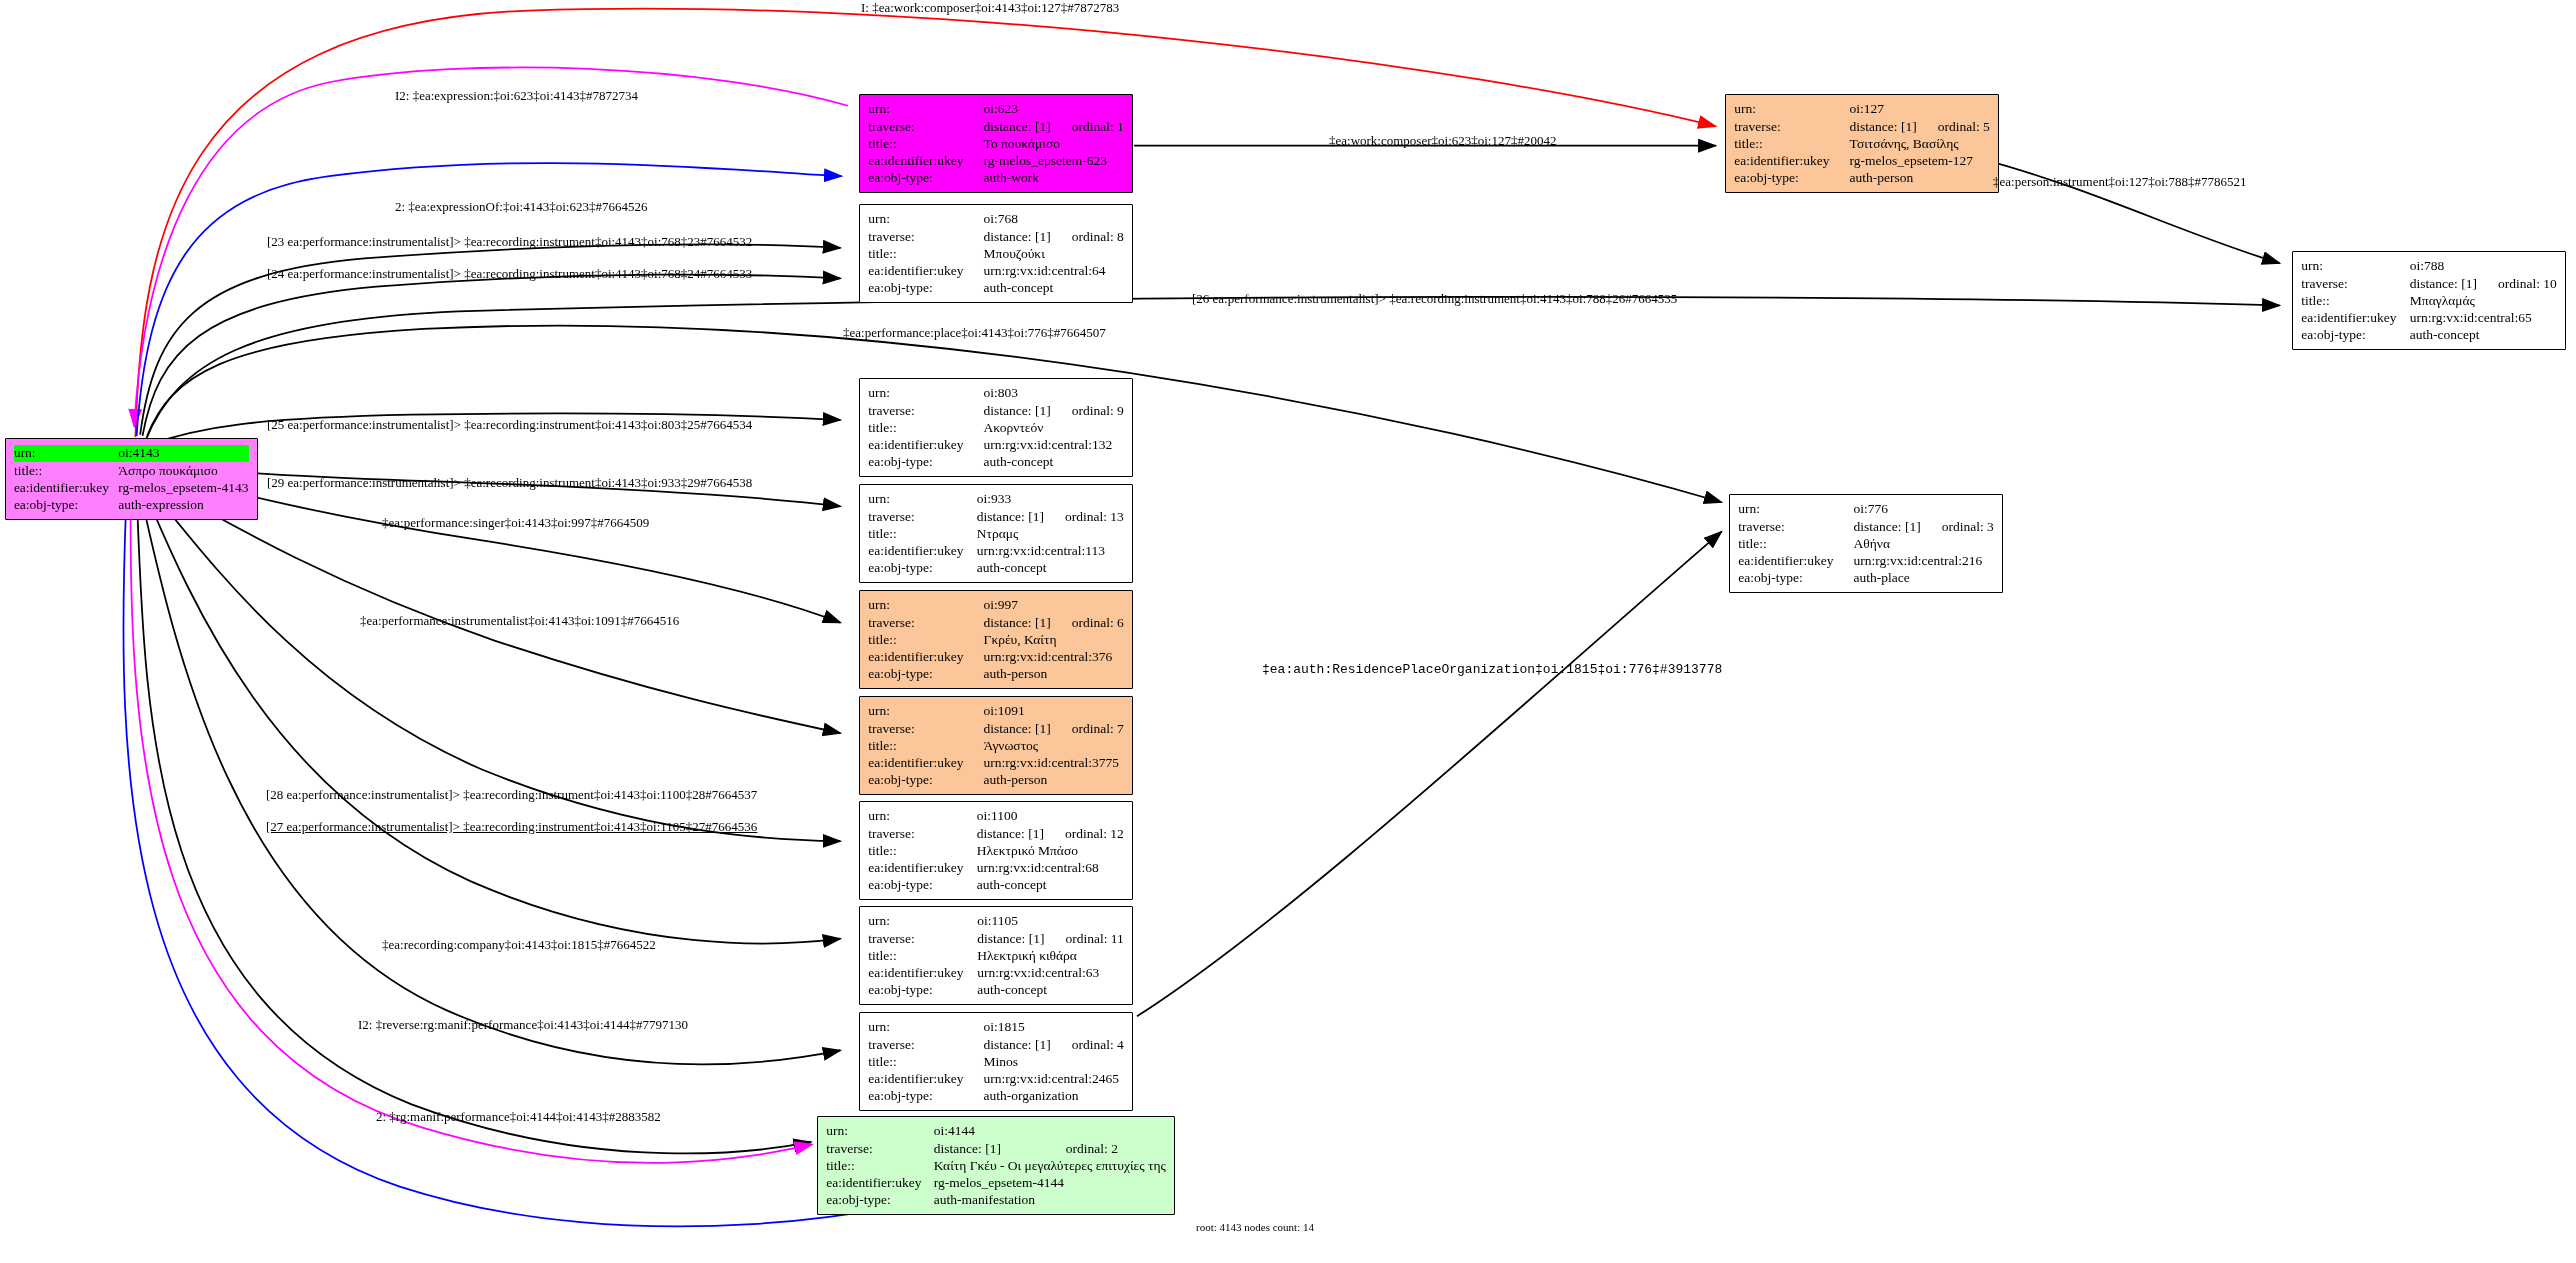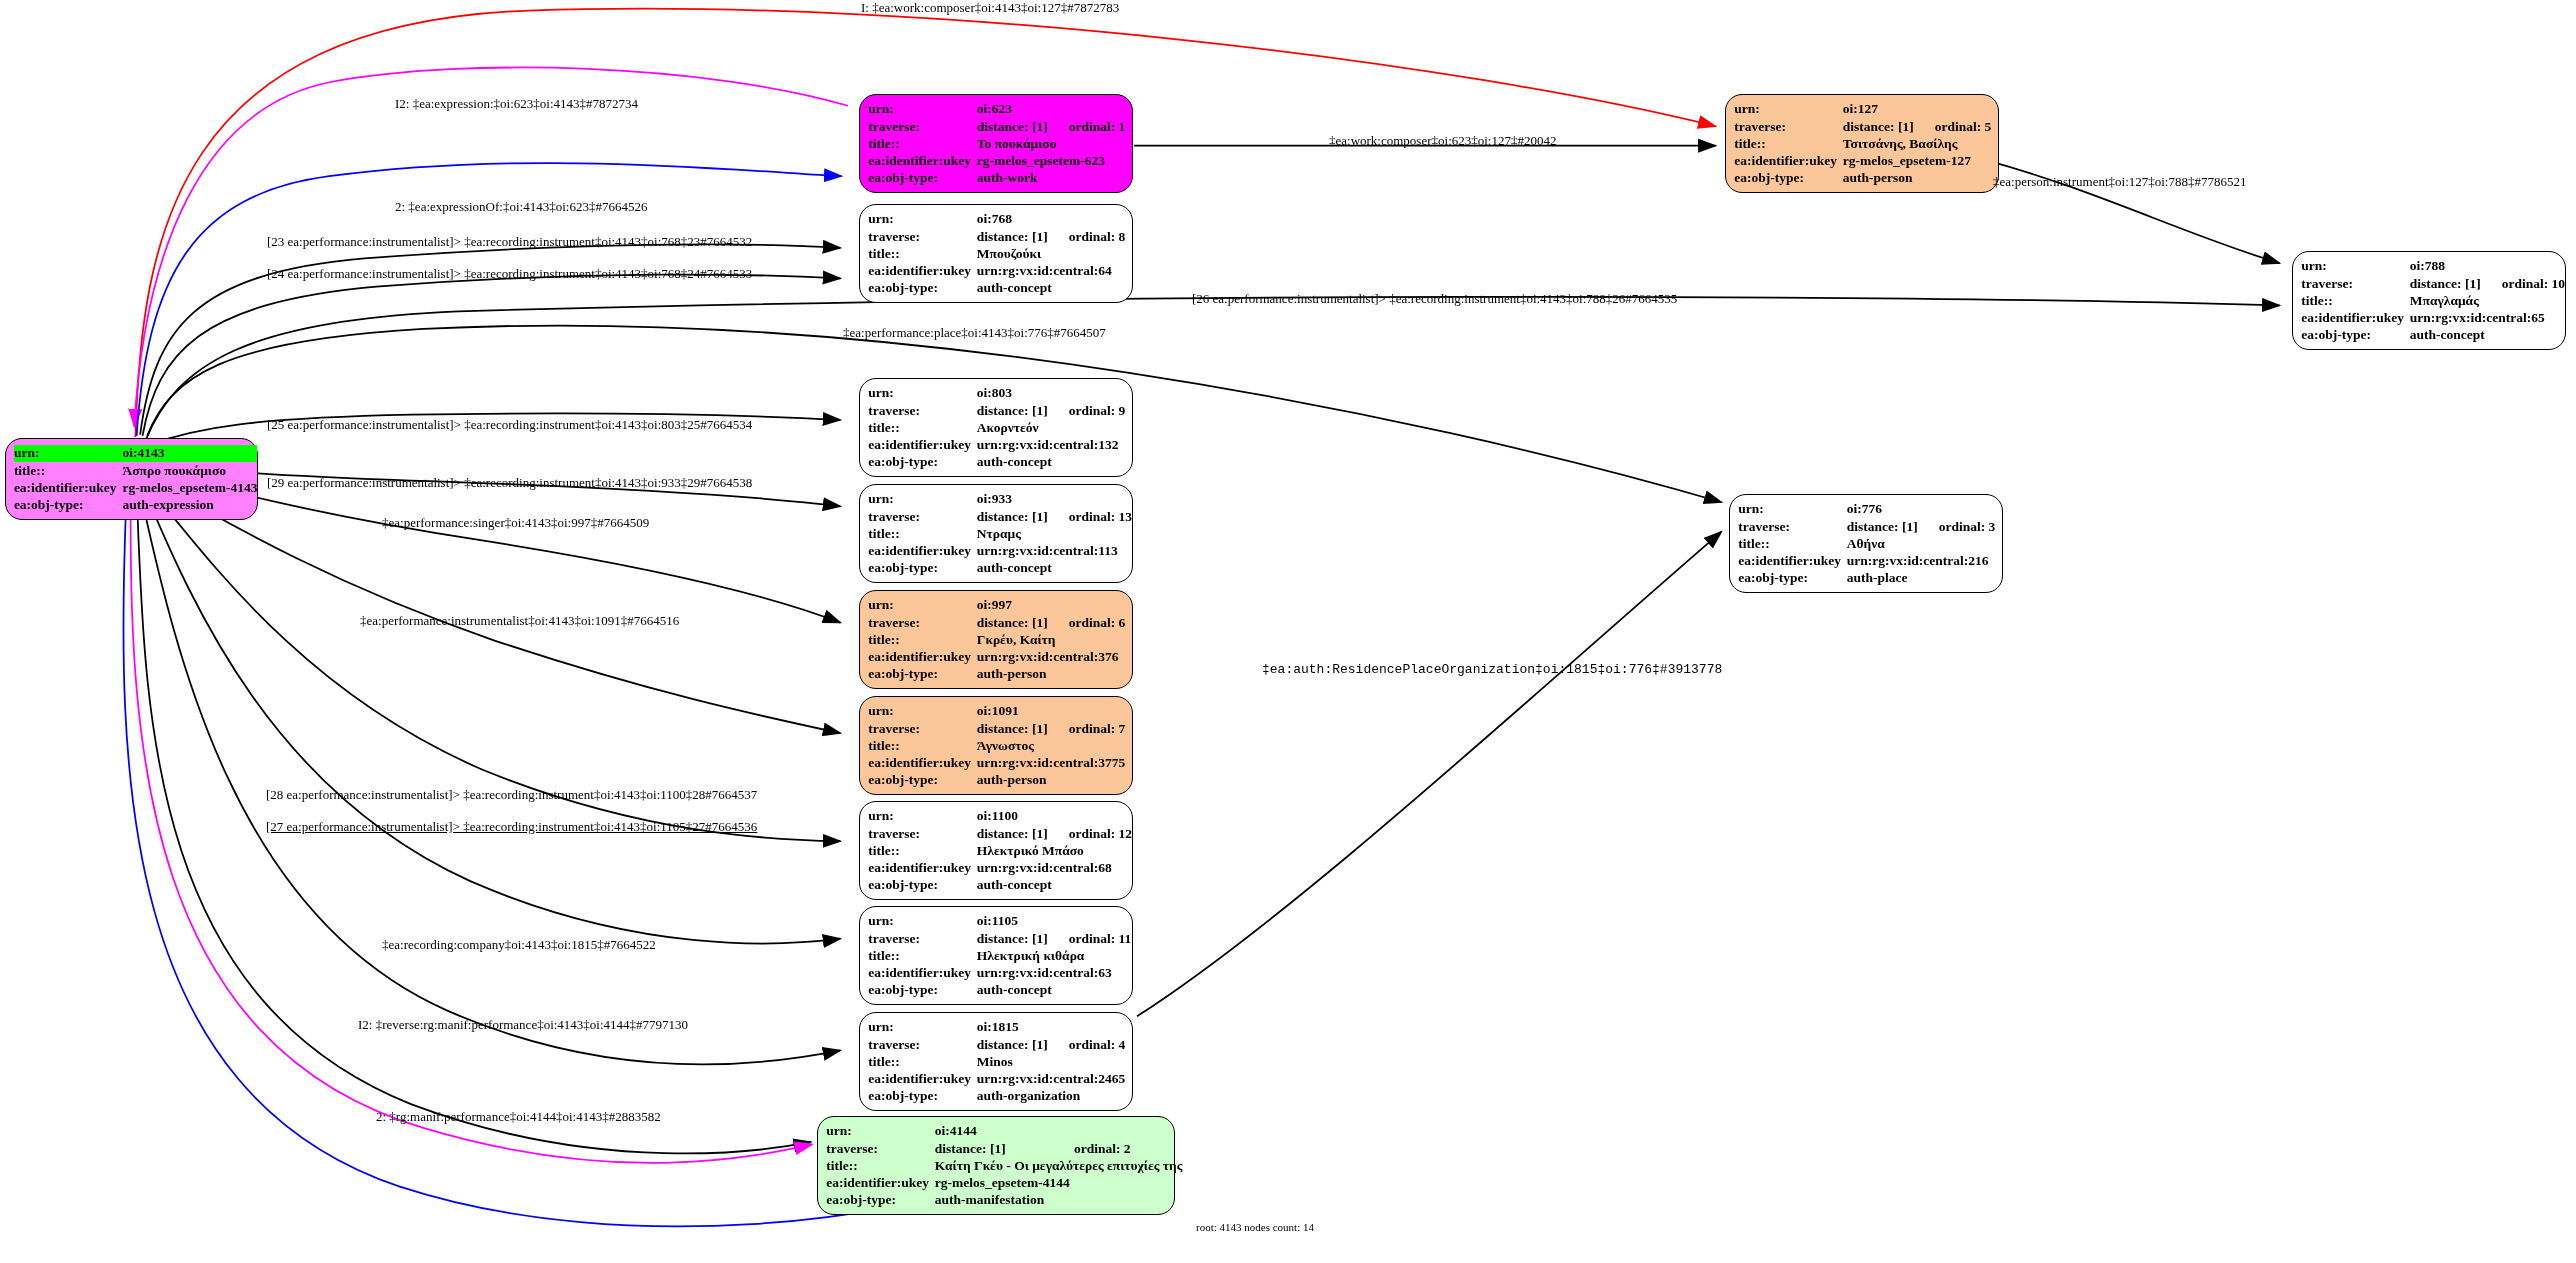--- a/index.html
+++ b/index.html
@@ -1,20 +1,20 @@
 <!DOCTYPE html>
 <html style="font-size:9.4px"><head>
 <meta charset="utf-8">
 <style>
   html,body{margin:0;padding:0;background:#ffffff;}
   body{font-family:"Liberation Serif","DejaVu Serif",serif;}
   #stage{position:relative;width:2576px;height:1263px;background:#fff;overflow:hidden;}
   svg.edges{position:absolute;left:0;top:0;width:2576px;height:1263px;pointer-events:none;}
-  .node{position:absolute;box-sizing:border-box;border:1.2px solid #000;border-radius:17px;
-        background:#fff;padding:5.9px 8.2px 5.9px 8.2px;font-weight:bold;}
+  .node{position:absolute;box-sizing:border-box;border:1.2px solid #000;border-radius:1px;
+        background:#fff;padding:5.9px 8.2px 5.9px 8.2px;}
   .node table{border-collapse:collapse;width:100%;}
   .node td{font-size:13.5px;line-height:1.18;padding:0.6px 0;white-space:nowrap;
            font-family:"Liberation Serif","DejaVu Serif",serif;color:#000;vertical-align:top;}
   .node td.k{width:159px;padding-right:5.9px;}
   .node td.v2{padding-left:0px;}
   .node td.ord{padding-left:21px;}
   .hl td{background:#00ff00;}
   .node.root{background:#ff80ff;}
   .node.work{background:#ff00ff;}
   .node.person{background:#fac69a;}
@@ -482,21 +482,21 @@
       </tr>
       <tr>
         <td class="k">ea:obj-type:</td>
         <td class="v2" colspan="2">auth-manifestation</td>
       </tr>
     </tbody>
       </table>
   </div>
 
   <div class="elabel" style="left:861px; top:0px;">I: ‡ea:work:composer‡oi:4143‡oi:127‡#7872783</div>
-  <div class="elabel" style="left:395px;  top:88px;margin-top:8px;">I2: ‡ea:expression:‡oi:623‡oi:4143‡#7872734</div>
+  <div class="elabel" style="left:395px;  top:88px;">I2: ‡ea:expression:‡oi:623‡oi:4143‡#7872734</div>
   <div class="elabel" style="left:395px;  top:199px;">2: ‡ea:expressionOf:‡oi:4143‡oi:623‡#7664526</div>
   <div class="elabel" style="left:267px;  top:234px;text-align:center;">[23 ea:performance:instrumentalist]&gt; ‡ea:recording:instrument‡oi:4143‡oi:768‡23#7664532</div>
   <div class="elabel" style="left:267px;  top:266px;">[24 ea:performance:instrumentalist]&gt; ‡ea:recording:instrument‡oi:4143‡oi:768‡24#7664533</div>
   <div class="elabel" style="left:843px; top:325px;">‡ea:performance:place‡oi:4143‡oi:776‡#7664507</div>
   <div class="elabel" style="left:267px;  top:417px;">[25 ea:performance:instrumentalist]&gt; ‡ea:recording:instrument‡oi:4143‡oi:803‡25#7664534</div>
   <div class="elabel" style="left:267px;  top:475px;">[29 ea:performance:instrumentalist]&gt; ‡ea:recording:instrument‡oi:4143‡oi:933‡29#7664538</div>
   <div class="elabel" style="left:382px;  top:515px;">‡ea:performance:singer‡oi:4143‡oi:997‡#7664509</div>
   <div class="elabel" style="left:360px;  top:613px;">‡ea:performance:instrumentalist‡oi:4143‡oi:1091‡#7664516</div>
   <div class="elabel" style="left:266px;  top:759px;margin-top:28px;">[28 ea:performance:instrumentalist]&gt; ‡ea:recording:instrument‡oi:4143‡oi:1100‡28#7664537</div>
   <div class="elabel" style="left:266px;  top:819px;text-decoration:underline;">[27 ea:performance:instrumentalist]&gt; ‡ea:recording:instrument‡oi:4143‡oi:1105‡27#7664536</div>

